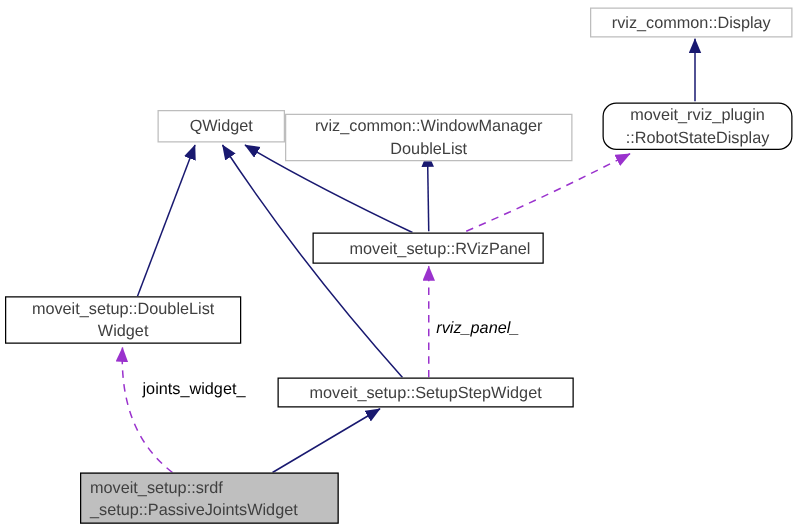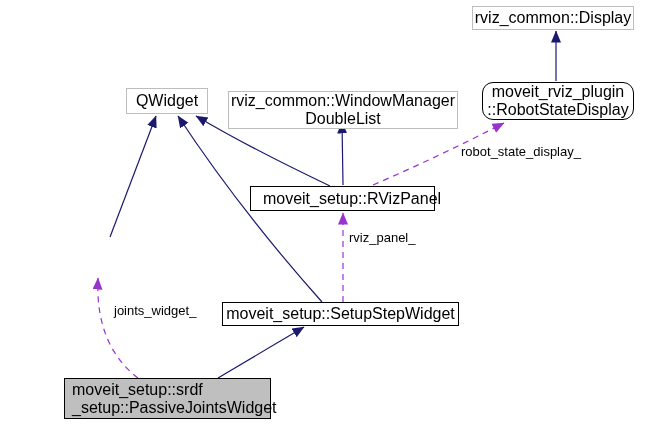--- a/index.html
+++ b/index.html
@@ -2,23 +2,23 @@
 <html><head>
 <meta charset="utf-8">
 <style>
   html,body { margin:0; padding:0; background:#ffffff; }
   #canvas {
     position:relative; width:645px; height:424px; background:#ffffff;
     font-family:"Liberation Sans", sans-serif; overflow:hidden;
   }
   #edges { position:absolute; left:0; top:0; width:645px; height:424px; }
   .node {
-    position:absolute; box-sizing:border-box; background:#ffffff; color:#000000;
+    position:absolute; box-sizing:border-box; background:#ffffff; color:#404040;
     display:flex; flex-direction:column; justify-content:center; align-items:center;
-    font-size:16px; line-height:18px; text-align:center; white-space:nowrap;
+    font-size:13px; line-height:18px; text-align:center; white-space:nowrap;
   }
   .node.ext   { border:1px solid #bdbdbd; }
   .node.link  { border:1.5px solid #000000; }
   .node.current { border:1.5px solid #000000; background:#bfbfbf; }
   .node.left-text { align-items:flex-start; text-align:left; padding-left:7px; }
   .edge-label {
     position:absolute; font-size:13px; color:#000; white-space:nowrap;
   }
 </style>
 </head>
@@ -41,21 +41,21 @@
     <path d="M330,186 Q250,148 196,116" fill="none" stroke="#191970" stroke-width="1.2" marker-end="url(#mInherit)"></path>
     <path d="M343,185 L342,122" fill="none" stroke="#191970" stroke-width="1.2" marker-end="url(#mInherit)"></path>
     <path d="M556,81 L556,31" fill="none" stroke="#191970" stroke-width="1.2" marker-end="url(#mInherit)"></path>
     <path d="M218,378 L304,327" fill="none" stroke="#191970" stroke-width="1.2" marker-end="url(#mInherit)"></path>
 
     <path d="M138,378 Q95,345 98,278" fill="none" stroke="#9a32cd" stroke-width="1.2" stroke-dasharray="6,5" marker-end="url(#mUsage)"></path>
     <path d="M343,302 L343,213" fill="none" stroke="#9a32cd" stroke-width="1.2" stroke-dasharray="6,5" marker-end="url(#mUsage)"></path>
     <path d="M373,185 Q440,156 504,123" fill="none" stroke="#9a32cd" stroke-width="1.2" stroke-dasharray="6,5" marker-end="url(#mUsage)"></path>
   </svg>
 
-  <div class="node ext" style="left:126px; top:88px; width:82px; height:26px;">
+  <div class="node ext" style="left:126px; top:88px; width:102px; height:26px;">
     <span>QWidget</span>
   </div>
 
   <div class="node ext" style="left:228px; top:91px; width:230px; height:38px;">
     <span>rviz_common::WindowManager</span>
     <span>DoubleList</span>
   </div>
 
   <div class="node ext" style="left:472px; top:6px; width:162px; height:24px;">
     <span>rviz_common::Display</span>
@@ -63,27 +63,30 @@
 
   <div class="node link" style="left:482px; top:82px; width:152px; height:38px;border-radius:11px;">
     <span>moveit_rviz_plugin</span>
     <span>::RobotStateDisplay</span>
   </div>
 
   <div class="node link" style="left:250px; top:186px; width:185px; height:25px;padding-left:19px;">
     <span>moveit_setup::RVizPanel</span>
   </div>
 
+  <div class="node link" style="left:4px; top:237px; width:189px; height:38px;">
+    <span>moveit_setup::DoubleList</span>
+    <span>Widget</span>
+  </div>
 
   <div class="node link" style="left:222px; top:302px; width:237px; height:24px;">
     <span>moveit_setup::SetupStepWidget</span>
   </div>
 
   <div class="node current left-text" style="left:64px; top:378px; width:207px; height:41px;">
     <span>moveit_setup::srdf</span>
     <span>_setup::PassiveJointsWidget</span>
   </div>
 
-  <div class="edge-label" style="left:461px; top:144px;">robot_state_display_</div>
-  <div class="edge-label" style="left:349px; top:230px;">rviz_panel_</div>
+  <div class="edge-label" style="left:349px; top:254px;font-style:italic;">rviz_panel_</div>
   <div class="edge-label" style="left:114px; top:303px;">joints_widget_</div>
 
 </div>
 
 </body></html>

